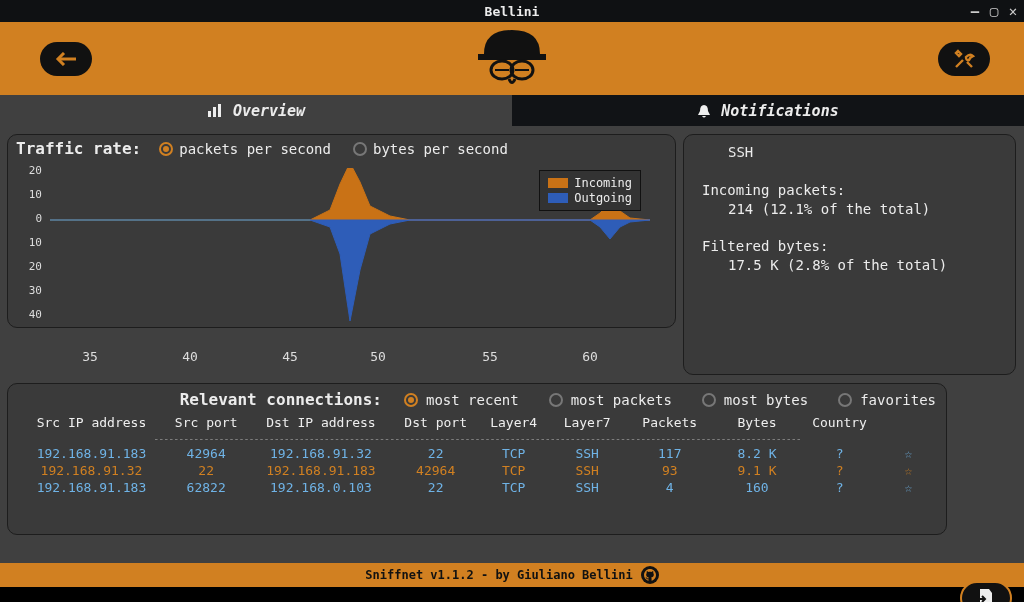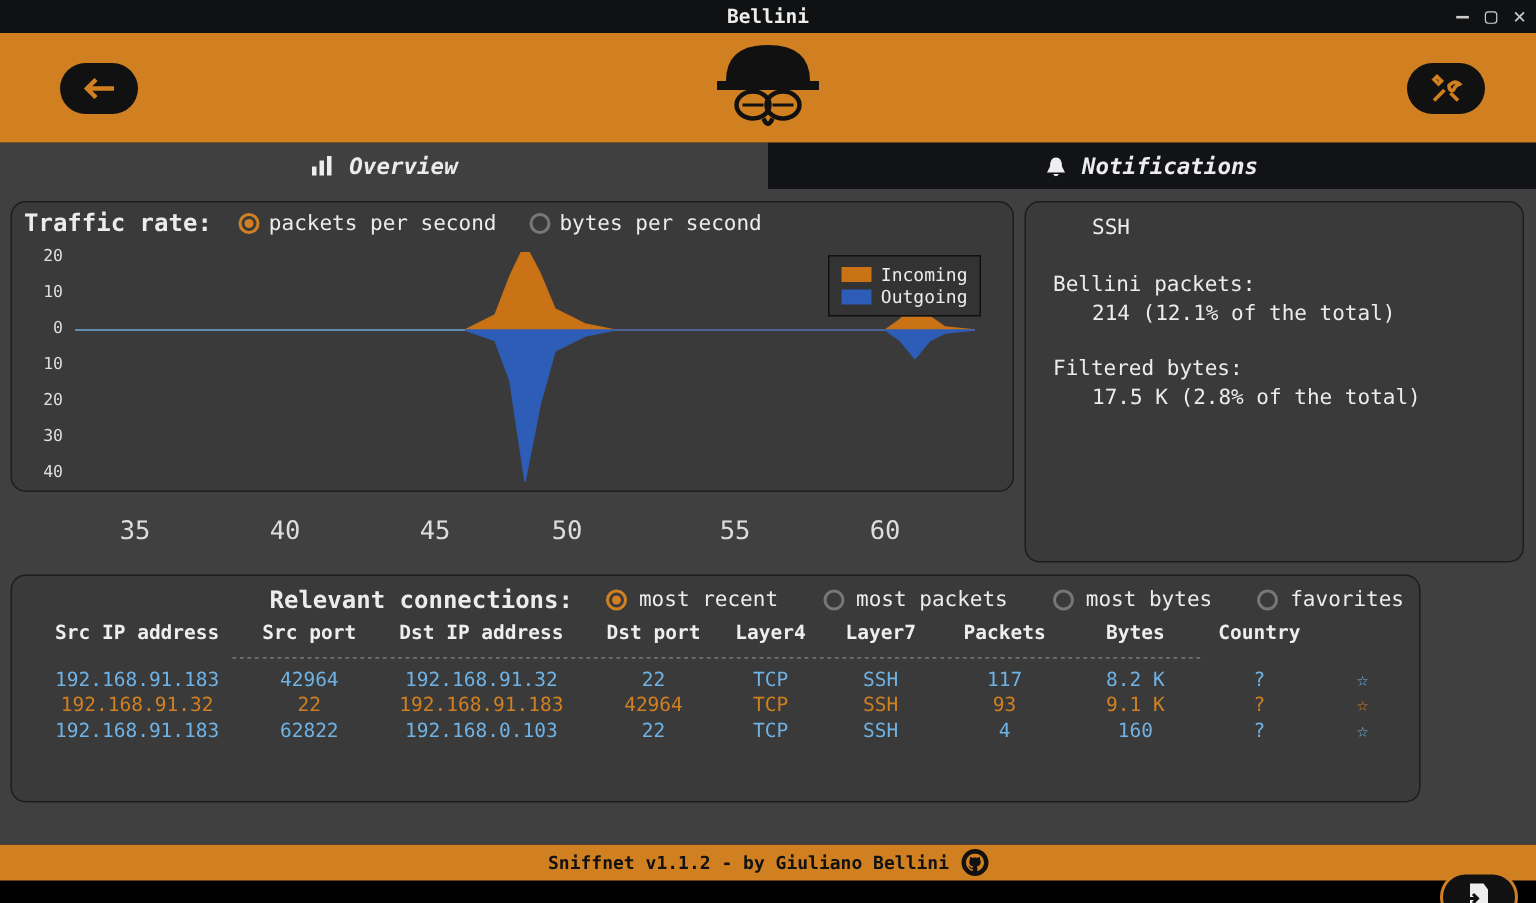--- a/index.html
+++ b/index.html
@@ -41,29 +41,29 @@
   .export-pill{position:absolute;left:960px;top:455px;width:52px;height:34px;background:#111;border:2px solid var(--orange);border-radius:20px;display:flex;align-items:center;justify-content:center;cursor:pointer;}
   
   .sect-title{font-size:16px;font-weight:bold;color:var(--text);}
   .radio-row{display:flex;align-items:center;gap:6px;font-size:14px;}
   .radio{width:14px;height:14px;border-radius:50%;border:2px solid #777;display:inline-flex;align-items:center;justify-content:center;}
   .radio.on{border-color:var(--orange);}
   .radio.on::after{content:"";width:6px;height:6px;border-radius:50%;background:var(--orange);}
   
   .chart-wrap{position:relative;width:630px;height:200px;margin-top:6px;margin-left:8px;}
   .chart-wrap .ylabel{position:absolute;left:0;font-size:11px;color:#ddd;text-align:right;width:18px;}
-  .chart-wrap .xlabel{position:absolute;bottom:0;font-size:17px;color:#ddd;transform:translateX(-50%);}
+  .chart-wrap .xlabel{position:absolute;bottom:0;font-size:13px;color:#ddd;transform:translateX(-50%);}
   .chart-svg{position:absolute;left:26px;top:4px;}
-  .legend{position:absolute;right:0;top:6px;background:#333;border:1px solid #111;padding:4px 8px;font-size:12px;}
+  .legend{position:absolute;right:13px;top:6px;background:#333;border:1px solid #111;padding:4px 8px;font-size:12px;}
   .legend div{display:flex;align-items:center;gap:6px;margin:1px 0;}
   .legend .sw{width:20px;height:10px;}
   
   .conn-head{display:flex;align-items:center;gap:8px;justify-content:flex-end;}
   table.conn{width:100%;border-collapse:collapse;font-size:13px;margin-top:4px;}
-  table.conn th{color:#eee;font-weight:bold;text-align:center;padding:2px 4px;}
+  table.conn th{color:#eee;font-weight:normal;text-align:center;padding:2px 4px;}
   table.conn td{text-align:center;padding:1px 4px;}
   .divider td{color:#888;font-size:10px;letter-spacing:-1px;padding:0;}
   tr.row-blue td{color:var(--azure);}
   tr.row-orange td{color:var(--orange);}
   .star{color:#eee;cursor:pointer;}
   
   .footer{height:24px;background:var(--orange);display:flex;align-items:center;justify-content:center;font-size:12px;font-weight:bold;color:#111;gap:8px;}
   .gh{width:18px;height:18px;border-radius:50%;background:#111;display:inline-flex;align-items:center;justify-content:center;}
 </style>
 </head>
@@ -164,21 +164,21 @@
             <span class="sw" style="background:#2e5db8"></span>
             <span>Outgoing</span>
           </div>
       </div>
     </div>
   </div>
 
   <div class="panel filters">
     <div class="indent">SSH</div>
     <br>
-    <div>Bellini packets:</div>
+    <div>Incoming packets:</div>
     <div class="indent">214 (12.1% of the total)</div>
     <br>
     <div>Filtered bytes:</div>
     <div class="indent">17.5 K  (2.8% of the total)</div>
   </div>
 
   <div class="panel connections">
     <div class="conn-head radio-row">
       <span class="sect-title">Relevant connections:</span>
       <span style="width:6px"></span>

